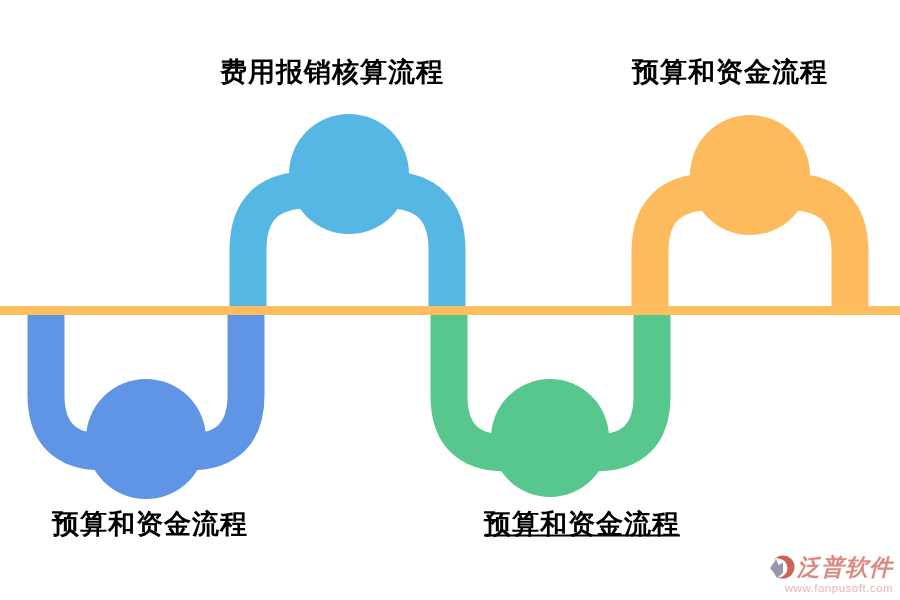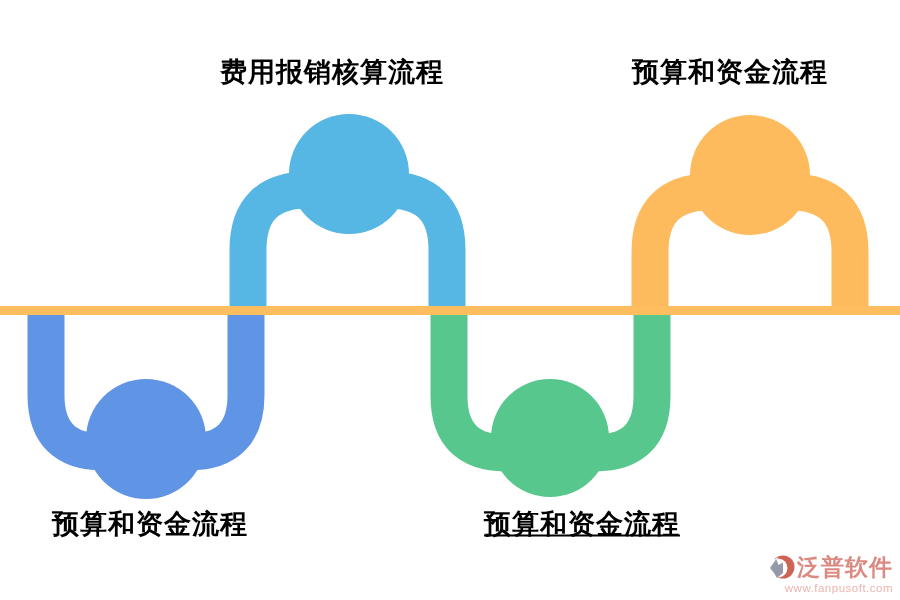--- a/index.html
+++ b/index.html
@@ -43,20 +43,21 @@
     right: 7px;
     bottom: 6px;
     text-align: right;
     line-height: 1;
   }
   .watermark-row {
     display: flex;
     align-items: center;
     justify-content: flex-end;
     gap: 2px;
+    font-style: italic;
   }
   .watermark-brand {
     font-size: 23px;
     font-weight: 700;
     letter-spacing: 1px;
     white-space: nowrap;
   }
   .watermark-url {
     margin-top: 2px;
     font-size: 11.5px;

